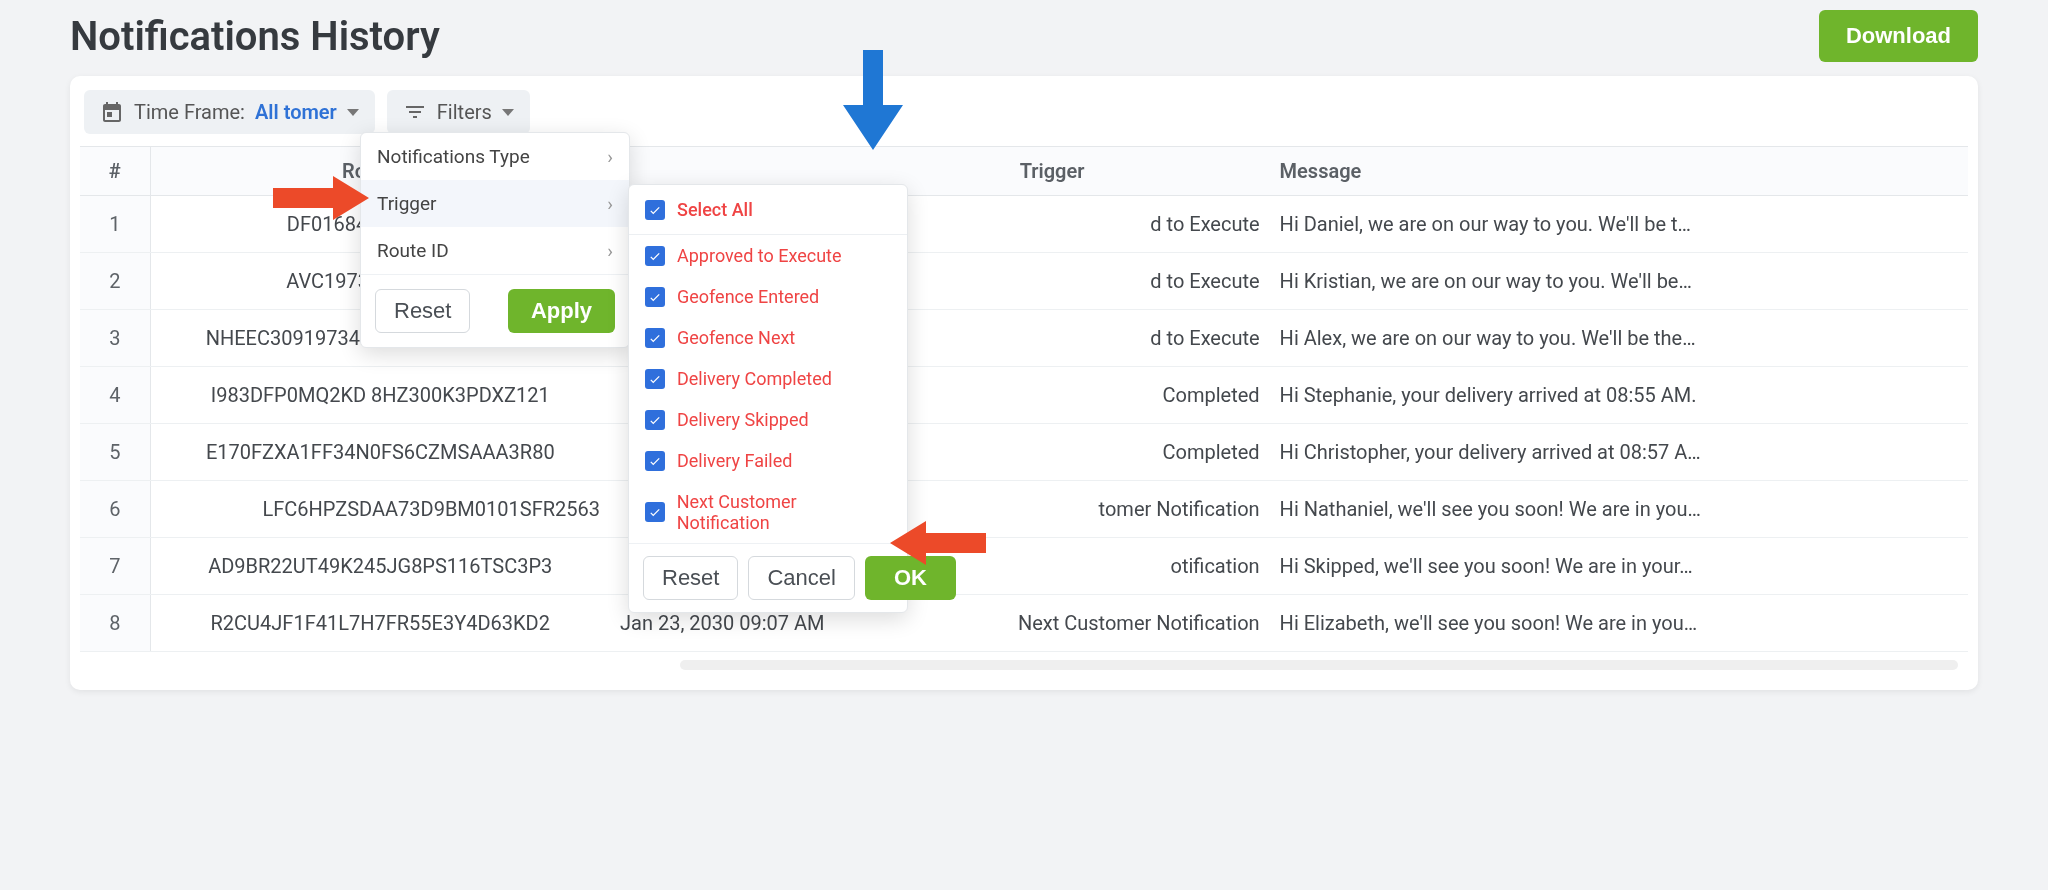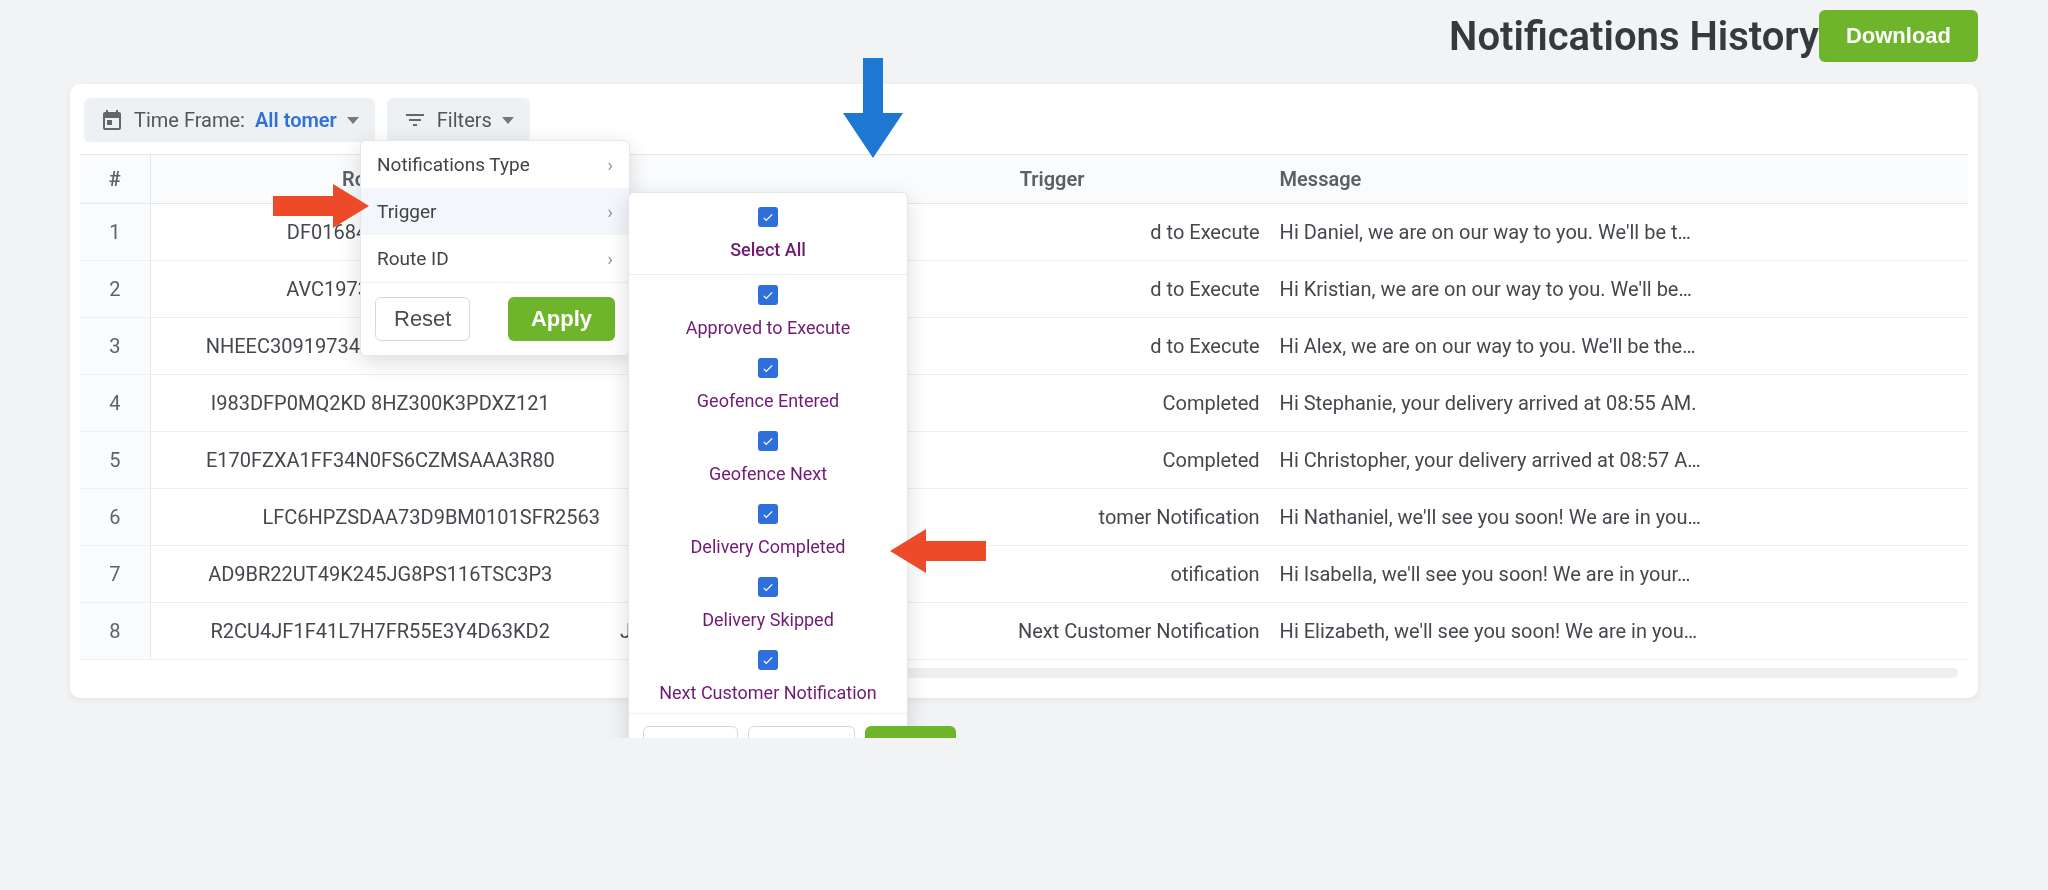--- a/index.html
+++ b/index.html
@@ -9,23 +9,23 @@
     background: #f2f3f5;
     color: #333;
     font-size: 18px;
     width: 2048px;
   }
   .page {
     padding: 10px 70px 40px;
   }
   .header-row {
     display: flex;
-    justify-content: flex-end;
+    justify-content: space-between;
     align-items: center;
-    margin-bottom: 22px;
+    margin-bottom: 14px;
   }
   h1 {
     font-size: 40px;
     font-weight: 600;
     color: #363a3f;
     margin: 0;
   }
   .btn {
     border-radius: 6px;
     padding: 10px 18px;
@@ -152,23 +152,22 @@
     border-radius: 6px;
     box-shadow: 0 6px 22px rgba(0,0,0,0.14);
     z-index: 25;
   }
   .check-row {
     display: flex;
     align-items: center;
     gap: 12px;
     padding: 10px 16px;
     font-size: 18px;
-    color: #701a75;
+    color: #ef4444;
     cursor: pointer;
-    flex-direction: column;
   }
   .check-row.selectall { border-bottom:1px solid #eceff2; font-weight:500; padding-bottom:14px; padding-top:14px;}
   .chk {
     width: 20px; height:20px;
     background:#2f6fdc;
     border-radius:3px;
     display:inline-flex;
     align-items:center;
     justify-content:center;
   }
@@ -310,20 +309,28 @@
             </span>
             <span>Delivery Completed</span>
           </div>
           <div class="check-row">
             <span class="chk">
               <svg viewBox="0 0 24 24" fill="#fff">
                 <path d="M9 16.2l-3.5-3.5L4 14.2 9 19.2 20 8.2l-1.5-1.5z"></path>
               </svg>
             </span>
             <span>Delivery Skipped</span>
+          </div>
+          <div class="check-row">
+            <span class="chk">
+              <svg viewBox="0 0 24 24" fill="#fff">
+                <path d="M9 16.2l-3.5-3.5L4 14.2 9 19.2 20 8.2l-1.5-1.5z"></path>
+              </svg>
+            </span>
+            <span>Delivery Failed</span>
           </div>
           <div class="check-row">
             <span class="chk">
               <svg viewBox="0 0 24 24" fill="#fff">
                 <path d="M9 16.2l-3.5-3.5L4 14.2 9 19.2 20 8.2l-1.5-1.5z"></path>
               </svg>
             </span>
             <span>Next Customer Notification</span>
           </div>
         </div>
@@ -385,21 +392,21 @@
             <td style="text-align:right">LFC6HPZSDAA73D9BM0101SFR2563</td>
             <td>Jan</td>
             <td class="col-trigger">tomer Notification</td>
             <td class="col-msg">Hi Nathaniel, we'll see you soon! We are in you…</td>
           </tr>
           <tr>
             <td class="col-num">7</td>
             <td style="text-align:center">AD9BR22UT49K245JG8PS116TSC3P3</td>
             <td>Jan</td>
             <td class="col-trigger">otification</td>
-            <td class="col-msg">Hi Isabella, we'll see you soon! We are in your…</td>
+            <td class="col-msg">Hi Skipped, we'll see you soon! We are in your…</td>
           </tr>
           <tr>
             <td class="col-num">8</td>
             <td style="text-align:center">R2CU4JF1F41L7H7FR55E3Y4D63KD2</td>
             <td>Jan 23, 2030 09:07 AM</td>
             <td class="col-trigger">Next Customer Notification</td>
             <td class="col-msg">Hi Elizabeth, we'll see you soon! We are in you…</td>
           </tr>
         </tbody>
     </table>

